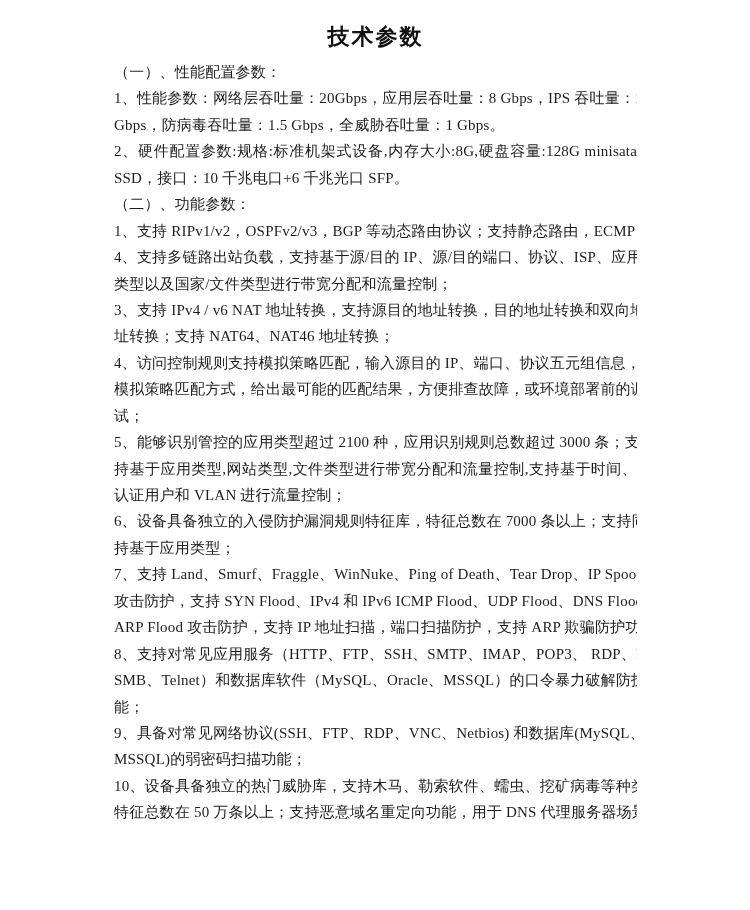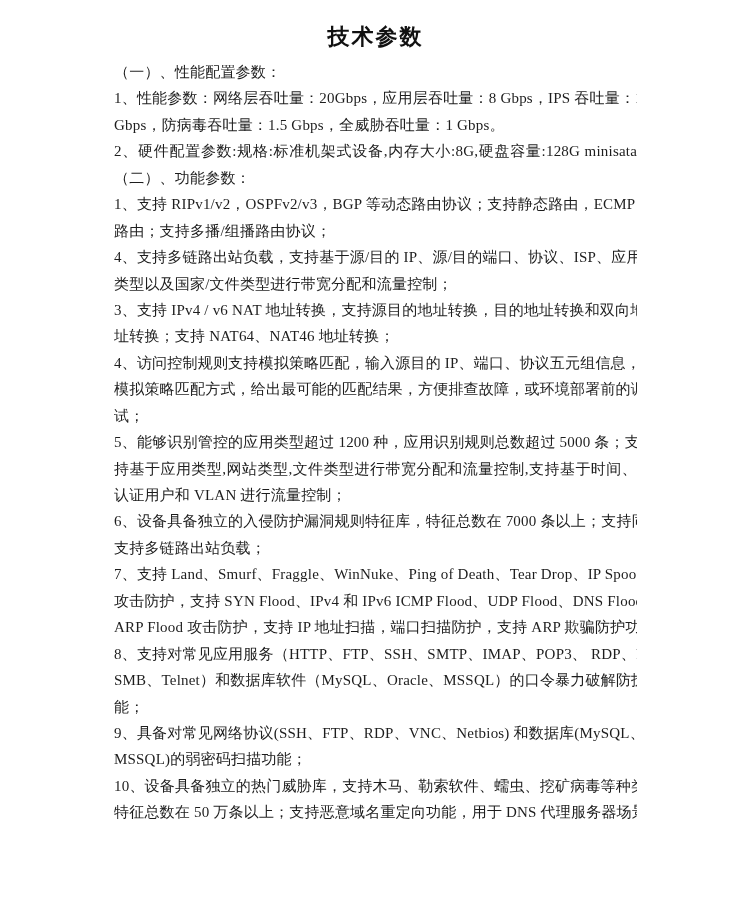--- a/index.html
+++ b/index.html
@@ -49,35 +49,35 @@
 </head>
 <body>
 
 <div class="page">
   <div class="doc-title">技术参数</div>
   <div class="doc-lines">
       <div class="line">（一）、性能配置参数：</div>
       <div class="line full">1、性能参数：网络层吞吐量：20Gbps，应用层吞吐量：8 Gbps，IPS 吞吐量：1.3</div>
       <div class="line">Gbps，防病毒吞吐量：1.5 Gbps，全威胁吞吐量：1 Gbps。</div>
       <div class="line full">2、硬件配置参数:规格:标准机架式设备,内存大小:8G,硬盘容量:128G minisata</div>
+      <div class="line">SSD，接口：10 千兆电口+6 千兆光口 SFP。</div>
       <div class="line">（二）、功能参数：</div>
       <div class="line full">1、支持 RIPv1/v2，OSPFv2/v3，BGP 等动态路由协议；支持静态路由，ECMP 等价</div>
-      <div class="line">路由；支持多播/组播路由协议；</div>
       <div class="line full">4、支持多链路出站负载，支持基于源/目的 IP、源/目的端口、协议、ISP、应用</div>
       <div class="line">类型以及国家/文件类型进行带宽分配和流量控制；</div>
       <div class="line full">3、支持 IPv4 / v6 NAT 地址转换，支持源目的地址转换，目的地址转换和双向地</div>
       <div class="line">址转换；支持 NAT64、NAT46 地址转换；</div>
       <div class="line full">4、访问控制规则支持模拟策略匹配，输入源目的 IP、端口、协议五元组信息，</div>
       <div class="line full">模拟策略匹配方式，给出最可能的匹配结果，方便排查故障，或环境部署前的调</div>
       <div class="line">试；</div>
-      <div class="line full">5、能够识别管控的应用类型超过 1200 种，应用识别规则总数超过 5000 条；支</div>
+      <div class="line full">5、能够识别管控的应用类型超过 2100 种，应用识别规则总数超过 3000 条；支</div>
       <div class="line full">持基于应用类型,网站类型,文件类型进行带宽分配和流量控制,支持基于时间、</div>
       <div class="line">认证用户和 VLAN 进行流量控制；</div>
       <div class="line full">6、设备具备独立的入侵防护漏洞规则特征库，特征总数在 7000 条以上；支持同</div>
-      <div class="line">支持多链路出站负载；</div>
+      <div class="line">持基于应用类型；</div>
       <div class="line full">7、支持 Land、Smurf、Fraggle、WinNuke、Ping of Death、Tear Drop、IP Spoofing</div>
       <div class="line full">攻击防护，支持 SYN Flood、IPv4 和 IPv6 ICMP Flood、UDP Flood、DNS Flood、</div>
       <div class="line full">ARP Flood 攻击防护，支持 IP 地址扫描，端口扫描防护，支持 ARP 欺骗防护功</div>
       <div class="line full">8、支持对常见应用服务（HTTP、FTP、SSH、SMTP、IMAP、POP3、 RDP、Rlogin、</div>
       <div class="line full">SMB、Telnet）和数据库软件（MySQL、Oracle、MSSQL）的口令暴力破解防护功</div>
       <div class="line">能；</div>
       <div class="line full">9、具备对常见网络协议(SSH、FTP、RDP、VNC、Netbios) 和数据库(MySQL、Oracle、</div>
       <div class="line">MSSQL)的弱密码扫描功能；</div>
       <div class="line full">10、设备具备独立的热门威胁库，支持木马、勒索软件、蠕虫、挖矿病毒等种类，</div>
       <div class="line full">特征总数在 50 万条以上；支持恶意域名重定向功能，用于 DNS 代理服务器场景</div>

